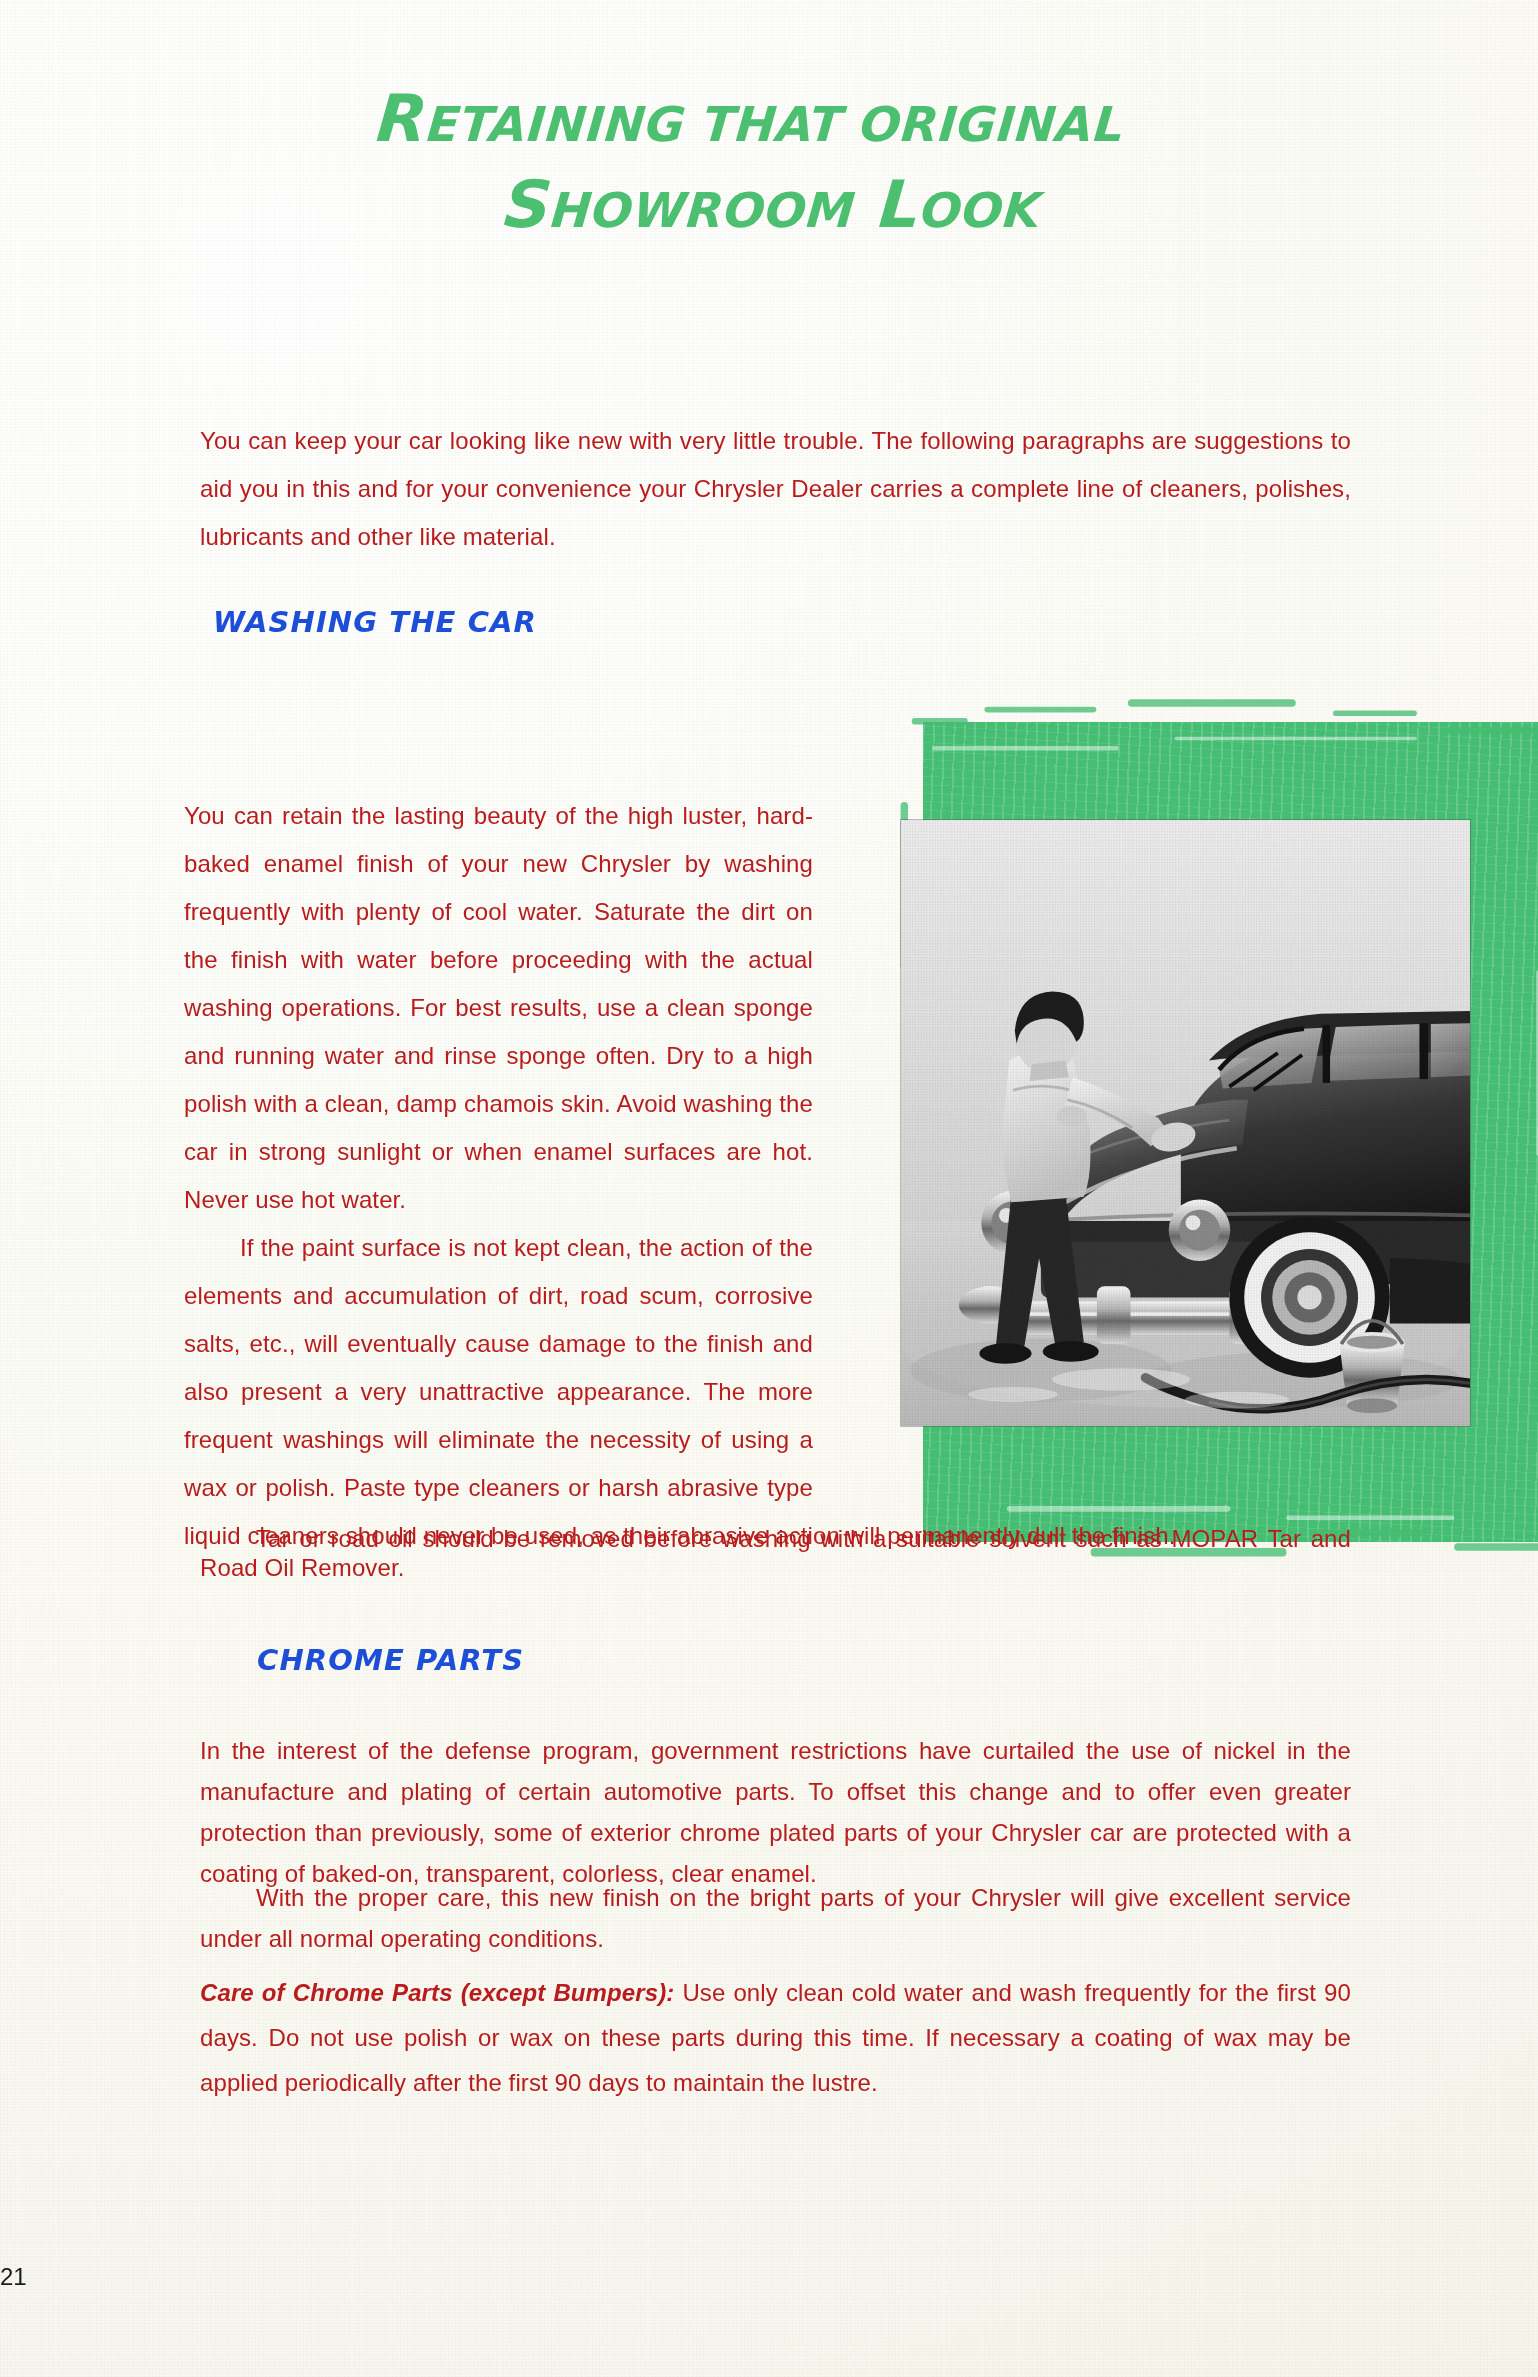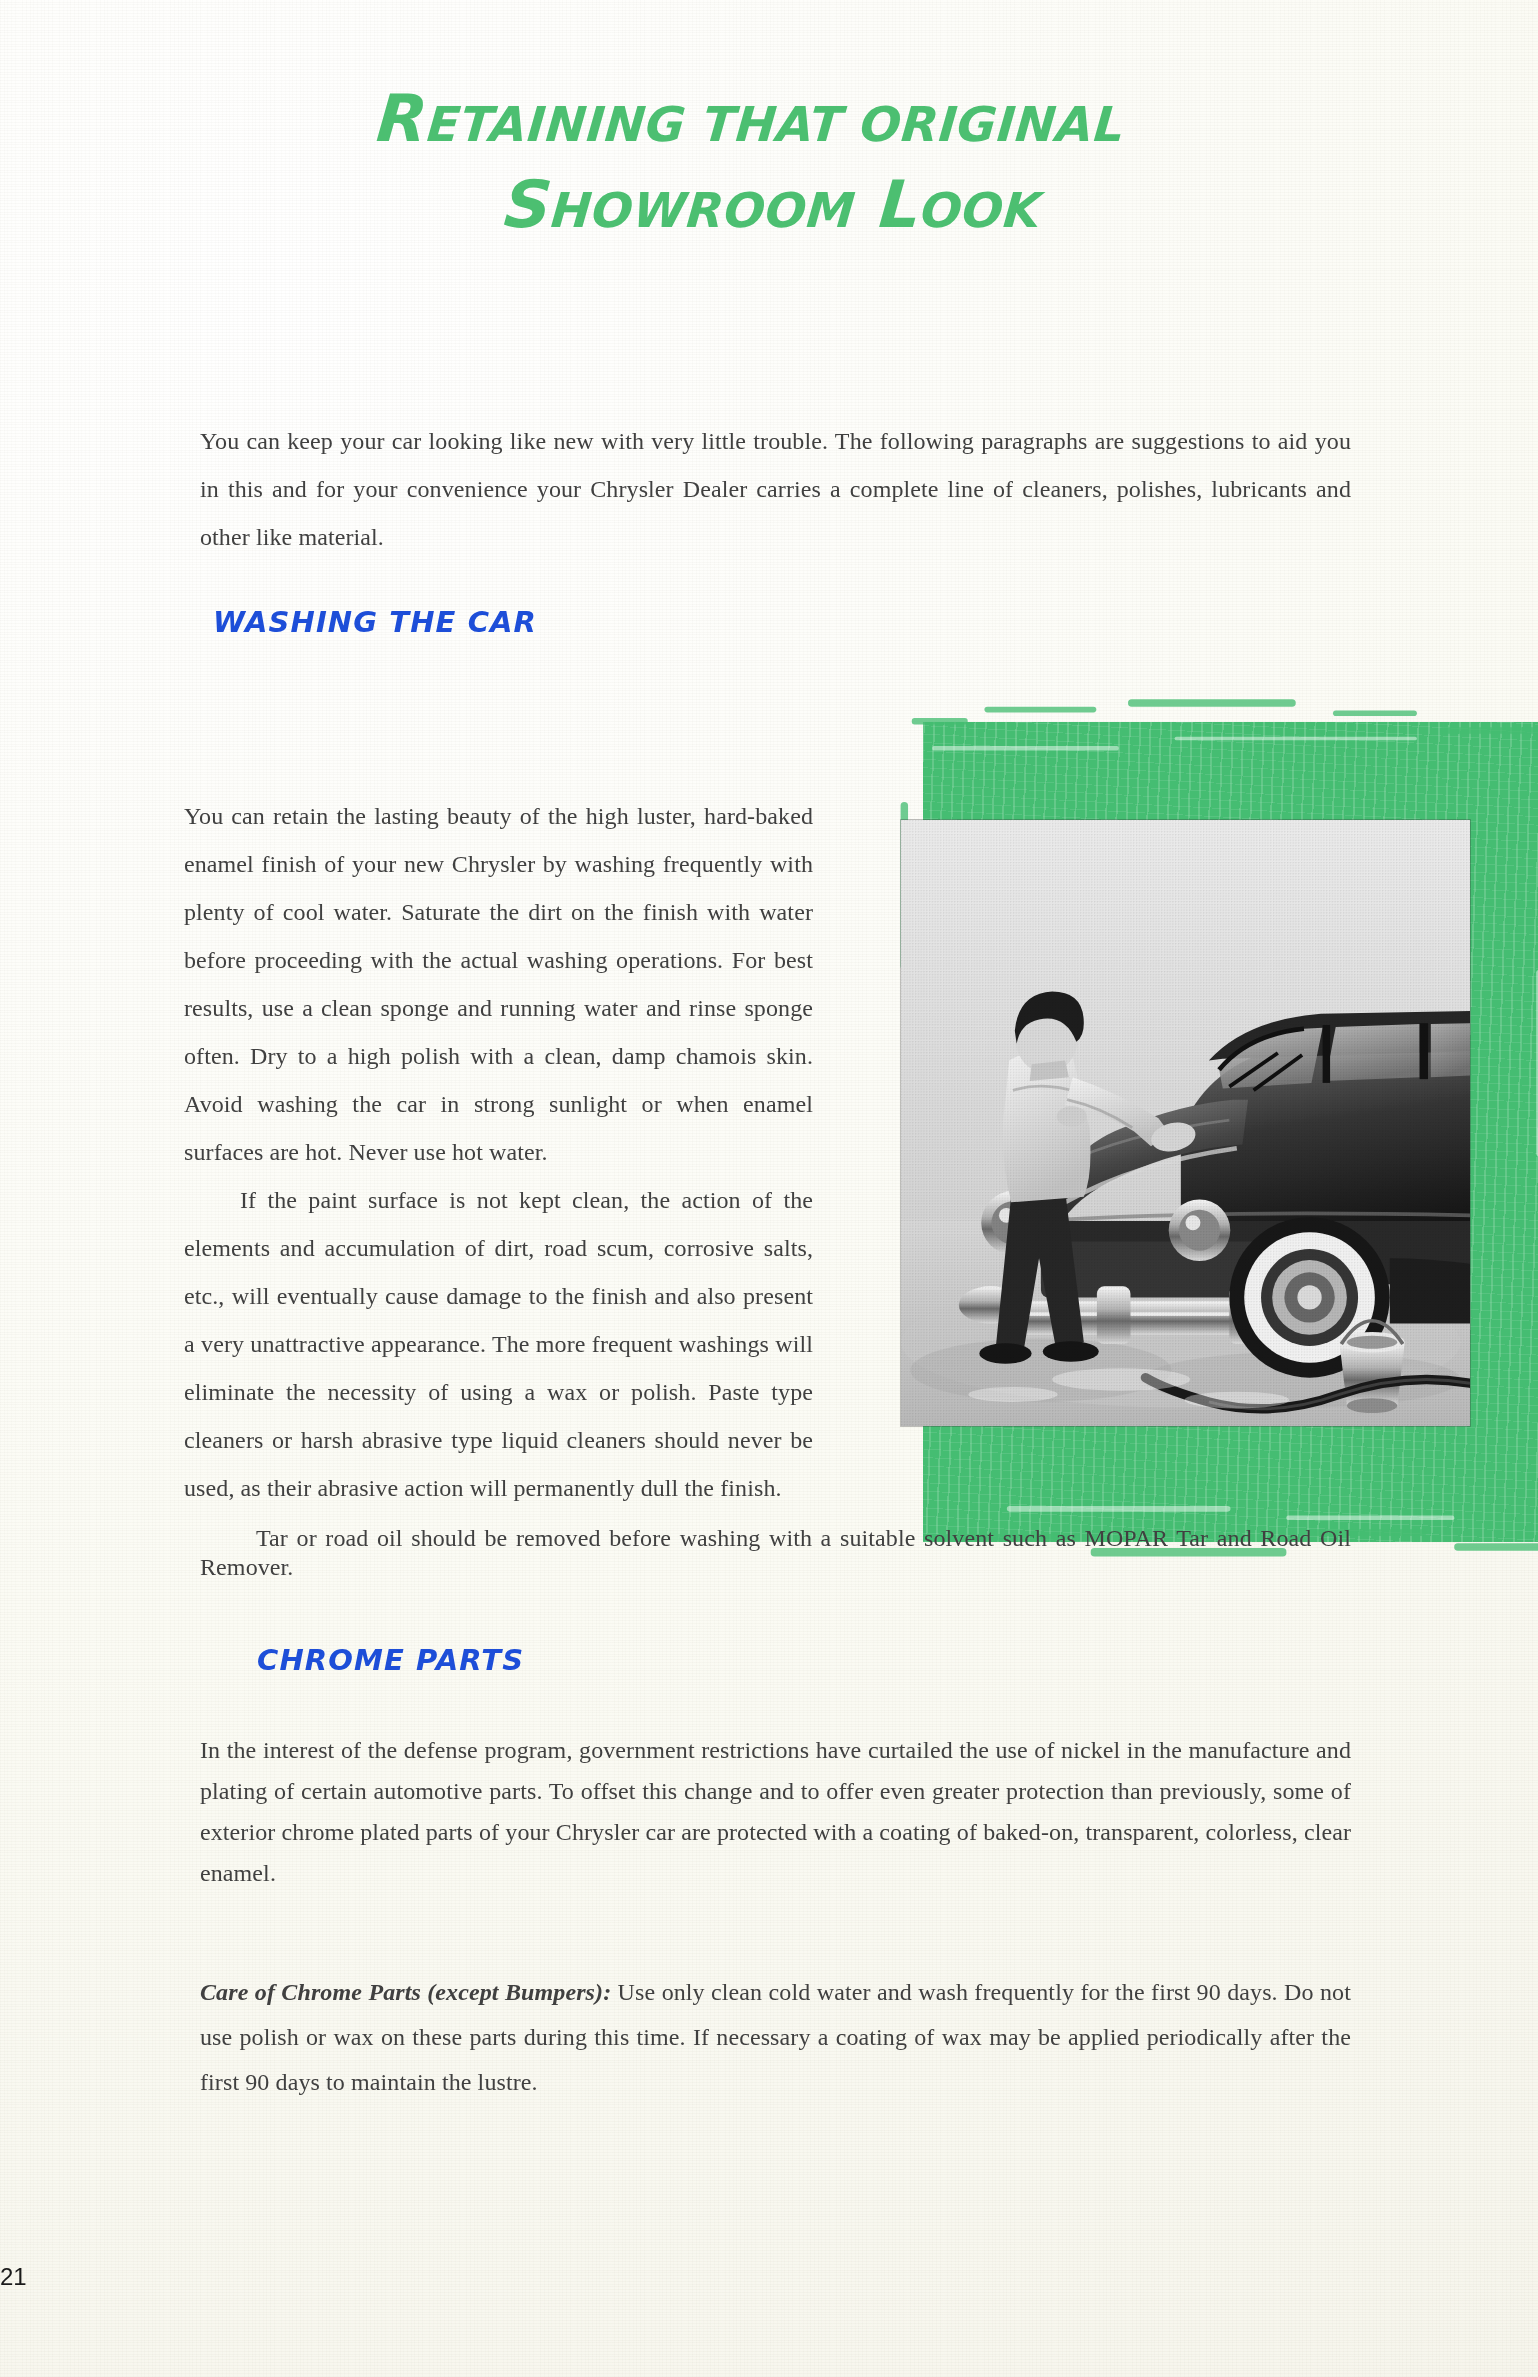--- a/index.html
+++ b/index.html
@@ -87,23 +87,23 @@
   .photo:after{
     content:""; position:absolute; inset:0;
     background-image:repeating-radial-gradient(circle at 0.9px 0.9px, rgba(0,0,0,.13) 0 0.6px, transparent 0.7px 2.2px);
     background-size:2.8px 2.8px; mix-blend-mode:multiply; opacity:.75;
   }
 
   
   .txt{ position:absolute; z-index:4; }
   p, .lead{
     margin:0;
-    font-family:Liberation Serif, serif;
+    font-family:Liberation Sans, sans-serif;
     font-size:24px;
-    color:#404040;
+    color:#b91c1c;
     text-align:justify;
     letter-spacing:0.1px;
   }
   .intro{ left:200px; top:417px; width:1151px; }
   .intro p{ line-height:48px; }
 
   .sec-head{
     font-family:"DejaVu Sans", sans-serif;
     font-weight:700; font-style:italic;
     color:#1d4ed8;
@@ -342,20 +342,23 @@
   <div class="txt tar">
     <p>Tar or road oil should be removed before washing with a suitable solvent such as MOPAR Tar and Road Oil Remover.</p>
   </div>
 
   <div class="txt sec-head head-chrome">CHROME PARTS</div>
 
   <div class="txt chrome1">
     <p>In the interest of the defense program, government restrictions have curtailed the use of nickel in the manufacture and plating of certain automotive parts. To offset this change and to offer even greater protection than previously, some of exterior chrome plated parts of your Chrysler car are protected with a coating of baked-on, transparent, colorless, clear enamel.</p>
   </div>
 
+  <div class="txt chrome2">
+    <p>With the proper care, this new finish on the bright parts of your Chrysler will give excellent service under all normal operating conditions.</p>
+  </div>
 
   <div class="txt chrome3">
     <p class="lead"><span class="bi">Care of Chrome Parts (except Bumpers):</span><span> Use only clean cold water and wash frequently for the first 90 days. Do not use polish or wax on these parts during this time. If necessary a coating of wax may be applied periodically after the first 90 days to maintain the lustre.</span></p>
   </div>
 
   <div class="folio">21</div>
 
 </div>
 
 

